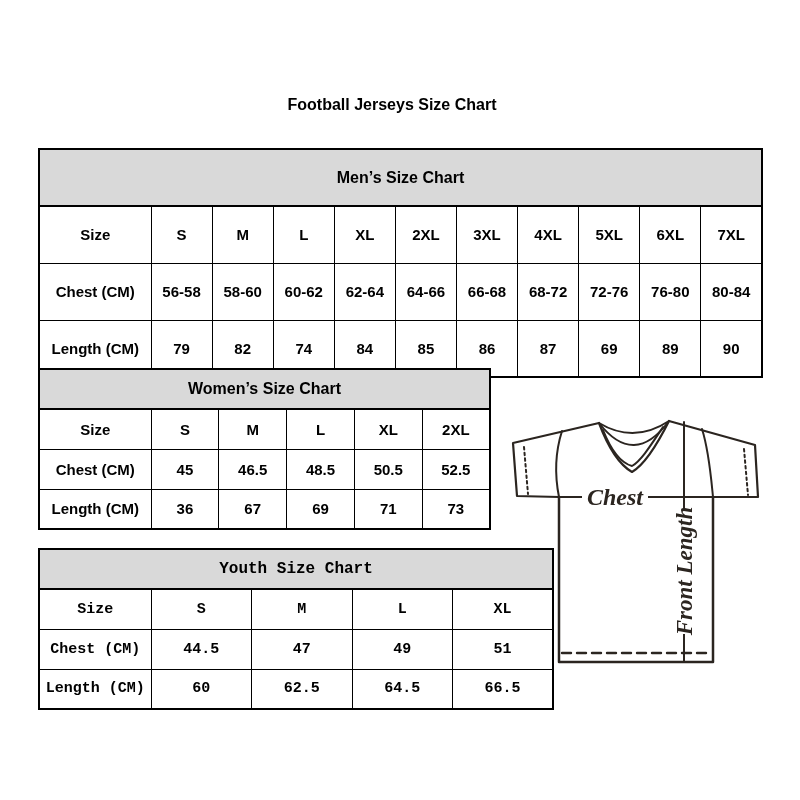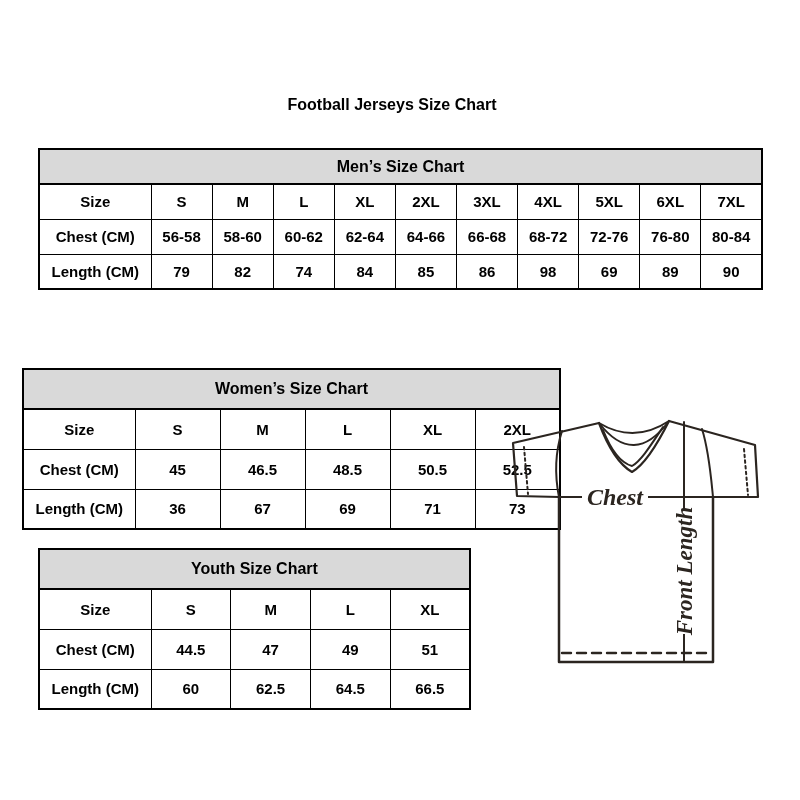--- a/index.html
+++ b/index.html
@@ -37,27 +37,27 @@
     font-size: 15px;
     color: #000000;
     padding: 0;
     overflow: hidden;
     white-space: nowrap;
   }
   .size-table td.section-header {
     font-size: 16px;
     border-bottom: 2px solid #000000;
   }
-  .size-table tr { height: 35px; }
+  .size-table tr { height: 57px; }
   .size-table.womens tr, .size-table.youth tr { height: 40px; }
   col.label-col { width: 112px; }
 
   .mens   { left: 38px; top: 148px; width: 725px; }
-  .womens { left: 22px; top: 368px; width: 539px; }
-  .youth  { left: 38px; top: 548px; width: 433px; }
+  .womens { left: 38px; top: 368px; width: 453px; }
+  .youth  { left: 38px; top: 548px; width: 516px; font-family: Liberation Mono, monospace; }
 
   .jersey-svg {
     position: absolute;
     left: 498px;
     top: 403px;
   }
   .jersey-label {
     font-family: "Liberation Serif", serif;
     font-style: italic;
     font-weight: 700;
@@ -117,21 +117,21 @@
           <td>80-84</td>
         </tr>
         <tr>
           <td class="row-label">Length (CM)</td>
           <td>79</td>
           <td>82</td>
           <td>74</td>
           <td>84</td>
           <td>85</td>
           <td>86</td>
-          <td>98</td>
+          <td>87</td>
           <td>69</td>
           <td>89</td>
           <td>90</td>
         </tr>
       </tbody>
   </table>
 
   <table class="size-table womens">
     <colgroup>
         <col class="label-col">

